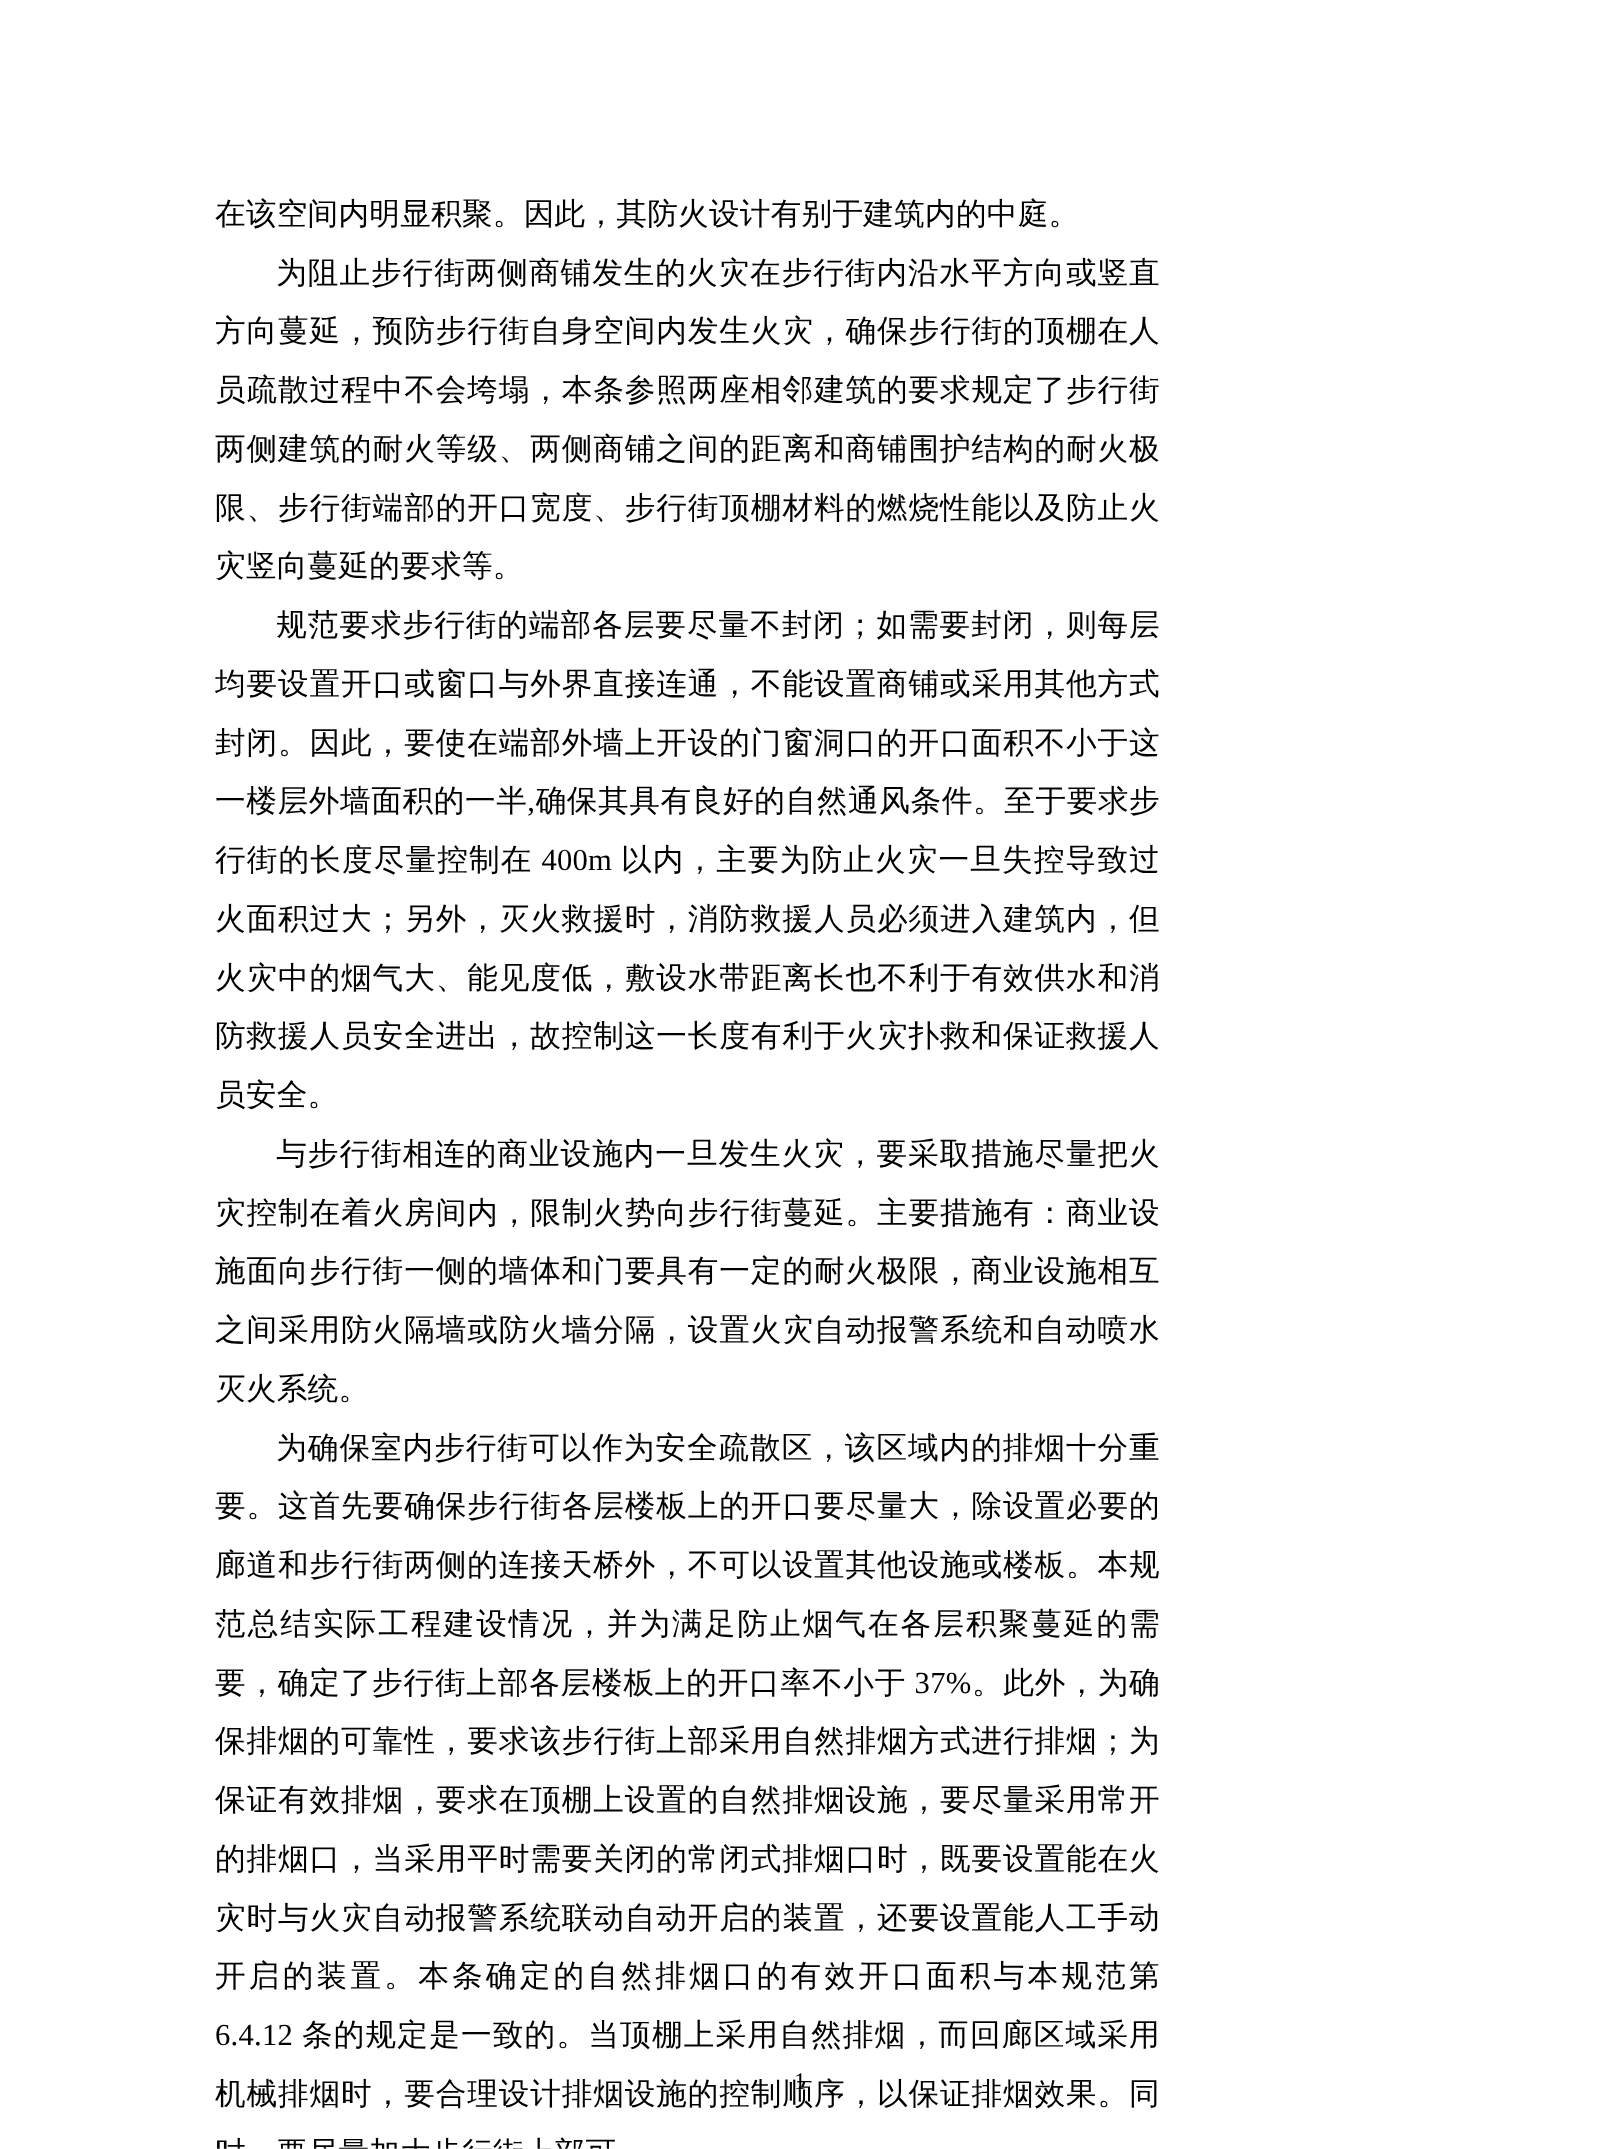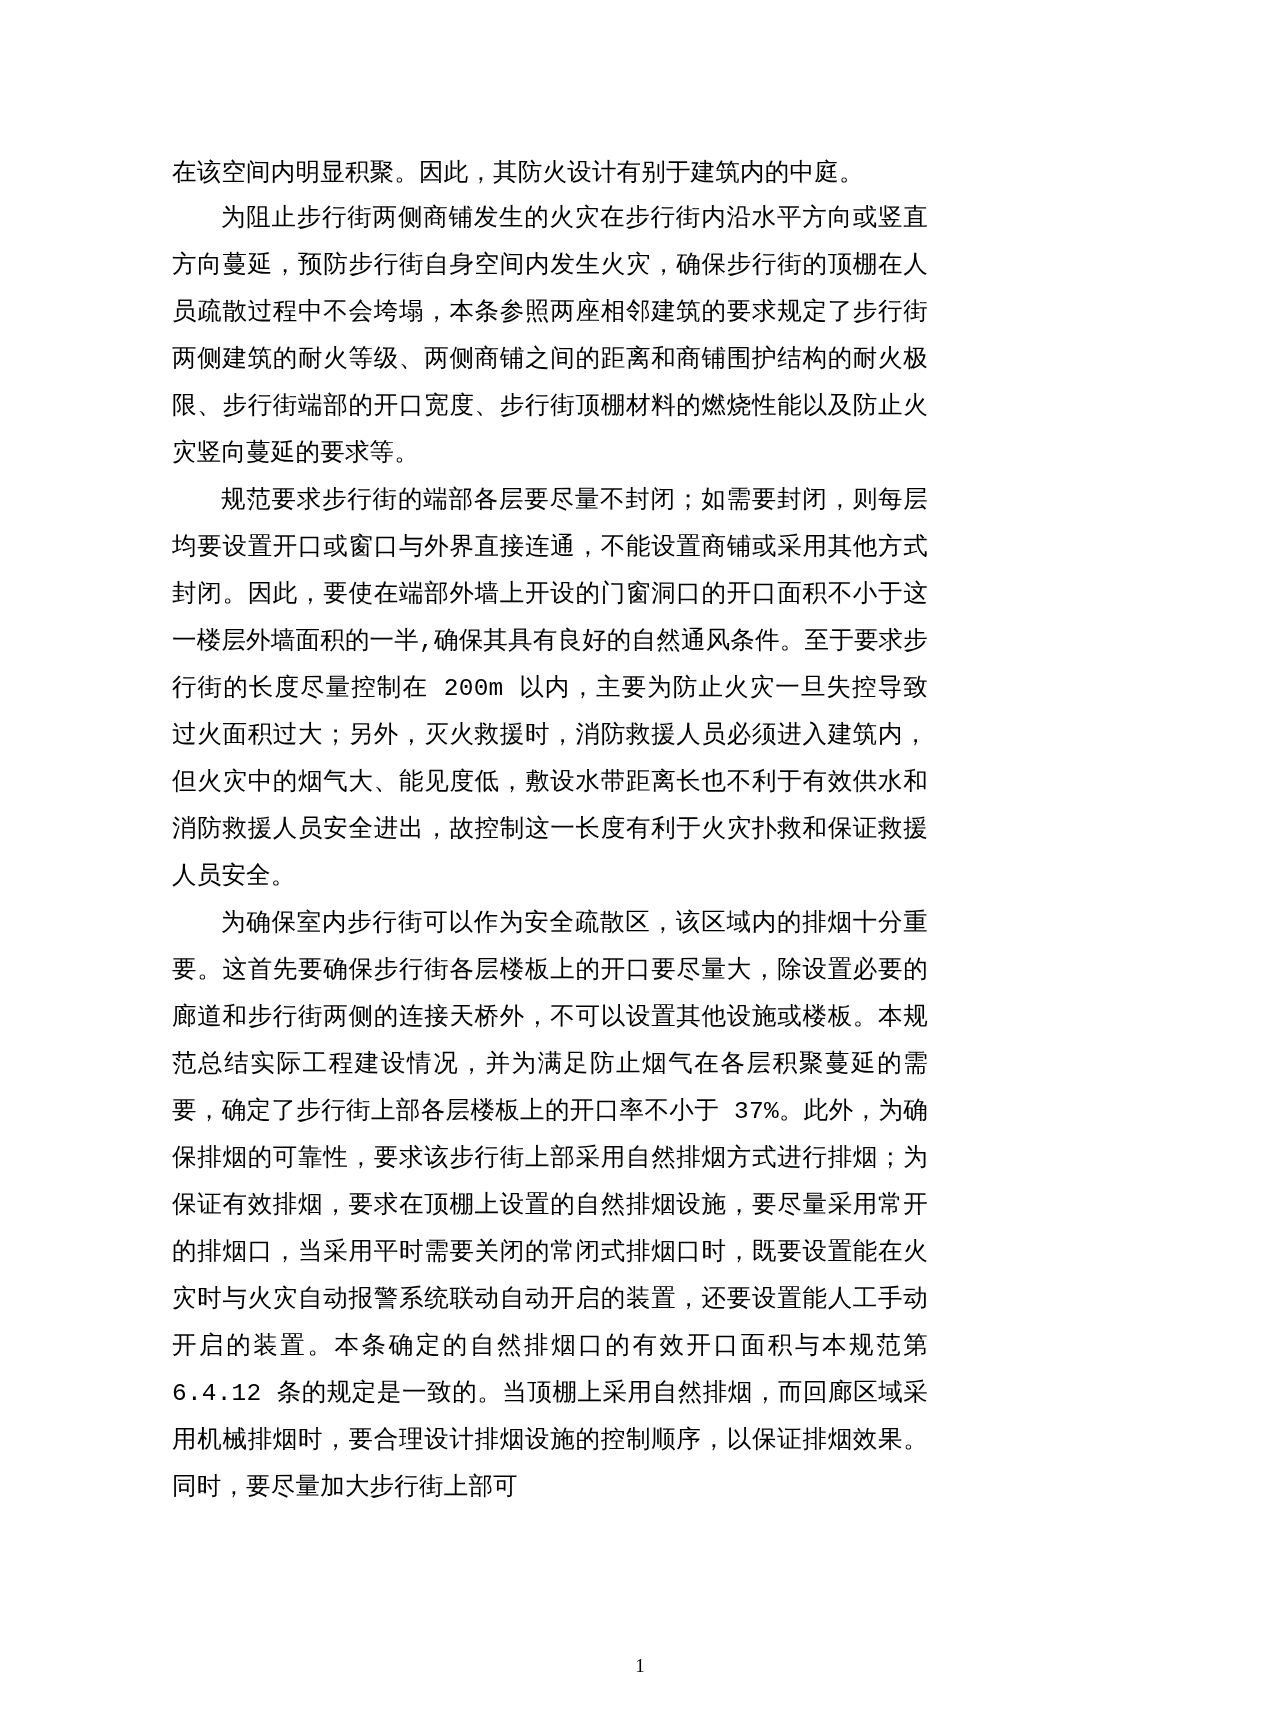--- a/index.html
+++ b/index.html
@@ -25,38 +25,38 @@
   .para {
     font-size: 24.5px;
     line-height: 47px;
     text-align: justify;
     text-justify: inter-ideograph;
     margin: 0;
     letter-spacing: 0.2px;
   }
   .para.indent {
     text-indent: 2em;
-    font-family: Liberation Mono, monospace;
   }
   .page-number {
     position: absolute;
     bottom: 42px;
     left: 0;
     width: 1280px;
     text-align: center;
     font-size: 19px;
     font-family: "Liberation Serif", "DejaVu Serif", serif;
     color: #000000;
   }
 </style>
 </head>
 <body>
 
 <div class="page">
 
   <p class="para">在该空间内明显积聚。因此，其防火设计有别于建筑内的中庭。</p>
   <p class="para indent">为阻止步行街两侧商铺发生的火灾在步行街内沿水平方向或竖直方向蔓延，预防步行街自身空间内发生火灾，确保步行街的顶棚在人员疏散过程中不会垮塌，本条参照两座相邻建筑的要求规定了步行街两侧建筑的耐火等级、两侧商铺之间的距离和商铺围护结构的耐火极限、步行街端部的开口宽度、步行街顶棚材料的燃烧性能以及防止火灾竖向蔓延的要求等。</p>
-  <p class="para indent">规范要求步行街的端部各层要尽量不封闭；如需要封闭，则每层均要设置开口或窗口与外界直接连通，不能设置商铺或采用其他方式封闭。因此，要使在端部外墙上开设的门窗洞口的开口面积不小于这一楼层外墙面积的一半,确保其具有良好的自然通风条件。至于要求步行街的长度尽量控制在 200m 以内，主要为防止火灾一旦失控导致过火面积过大；另外，灭火救援时，消防救援人员必须进入建筑内，但火灾中的烟气大、能见度低，敷设水带距离长也不利于有效供水和消防救援人员安全进出，故控制这一长度有利于火灾扑救和保证救援人员安全。</p>
+  <p class="para indent">规范要求步行街的端部各层要尽量不封闭；如需要封闭，则每层均要设置开口或窗口与外界直接连通，不能设置商铺或采用其他方式封闭。因此，要使在端部外墙上开设的门窗洞口的开口面积不小于这一楼层外墙面积的一半,确保其具有良好的自然通风条件。至于要求步行街的长度尽量控制在 400m 以内，主要为防止火灾一旦失控导致过火面积过大；另外，灭火救援时，消防救援人员必须进入建筑内，但火灾中的烟气大、能见度低，敷设水带距离长也不利于有效供水和消防救援人员安全进出，故控制这一长度有利于火灾扑救和保证救援人员安全。</p>
+  <p class="para indent">与步行街相连的商业设施内一旦发生火灾，要采取措施尽量把火灾控制在着火房间内，限制火势向步行街蔓延。主要措施有：商业设施面向步行街一侧的墙体和门要具有一定的耐火极限，商业设施相互之间采用防火隔墙或防火墙分隔，设置火灾自动报警系统和自动喷水灭火系统。</p>
   <p class="para indent">为确保室内步行街可以作为安全疏散区，该区域内的排烟十分重要。这首先要确保步行街各层楼板上的开口要尽量大，除设置必要的廊道和步行街两侧的连接天桥外，不可以设置其他设施或楼板。本规范总结实际工程建设情况，并为满足防止烟气在各层积聚蔓延的需要，确定了步行街上部各层楼板上的开口率不小于 37%。此外，为确保排烟的可靠性，要求该步行街上部采用自然排烟方式进行排烟；为保证有效排烟，要求在顶棚上设置的自然排烟设施，要尽量采用常开的排烟口，当采用平时需要关闭的常闭式排烟口时，既要设置能在火灾时与火灾自动报警系统联动自动开启的装置，还要设置能人工手动开启的装置。本条确定的自然排烟口的有效开口面积与本规范第 6.4.12 条的规定是一致的。当顶棚上采用自然排烟，而回廊区域采用机械排烟时，要合理设计排烟设施的控制顺序，以保证排烟效果。同时，要尽量加大步行街上部可</p>
 
 </div>
 
 <div class="page-number">1</div>
 
 </body></html>

